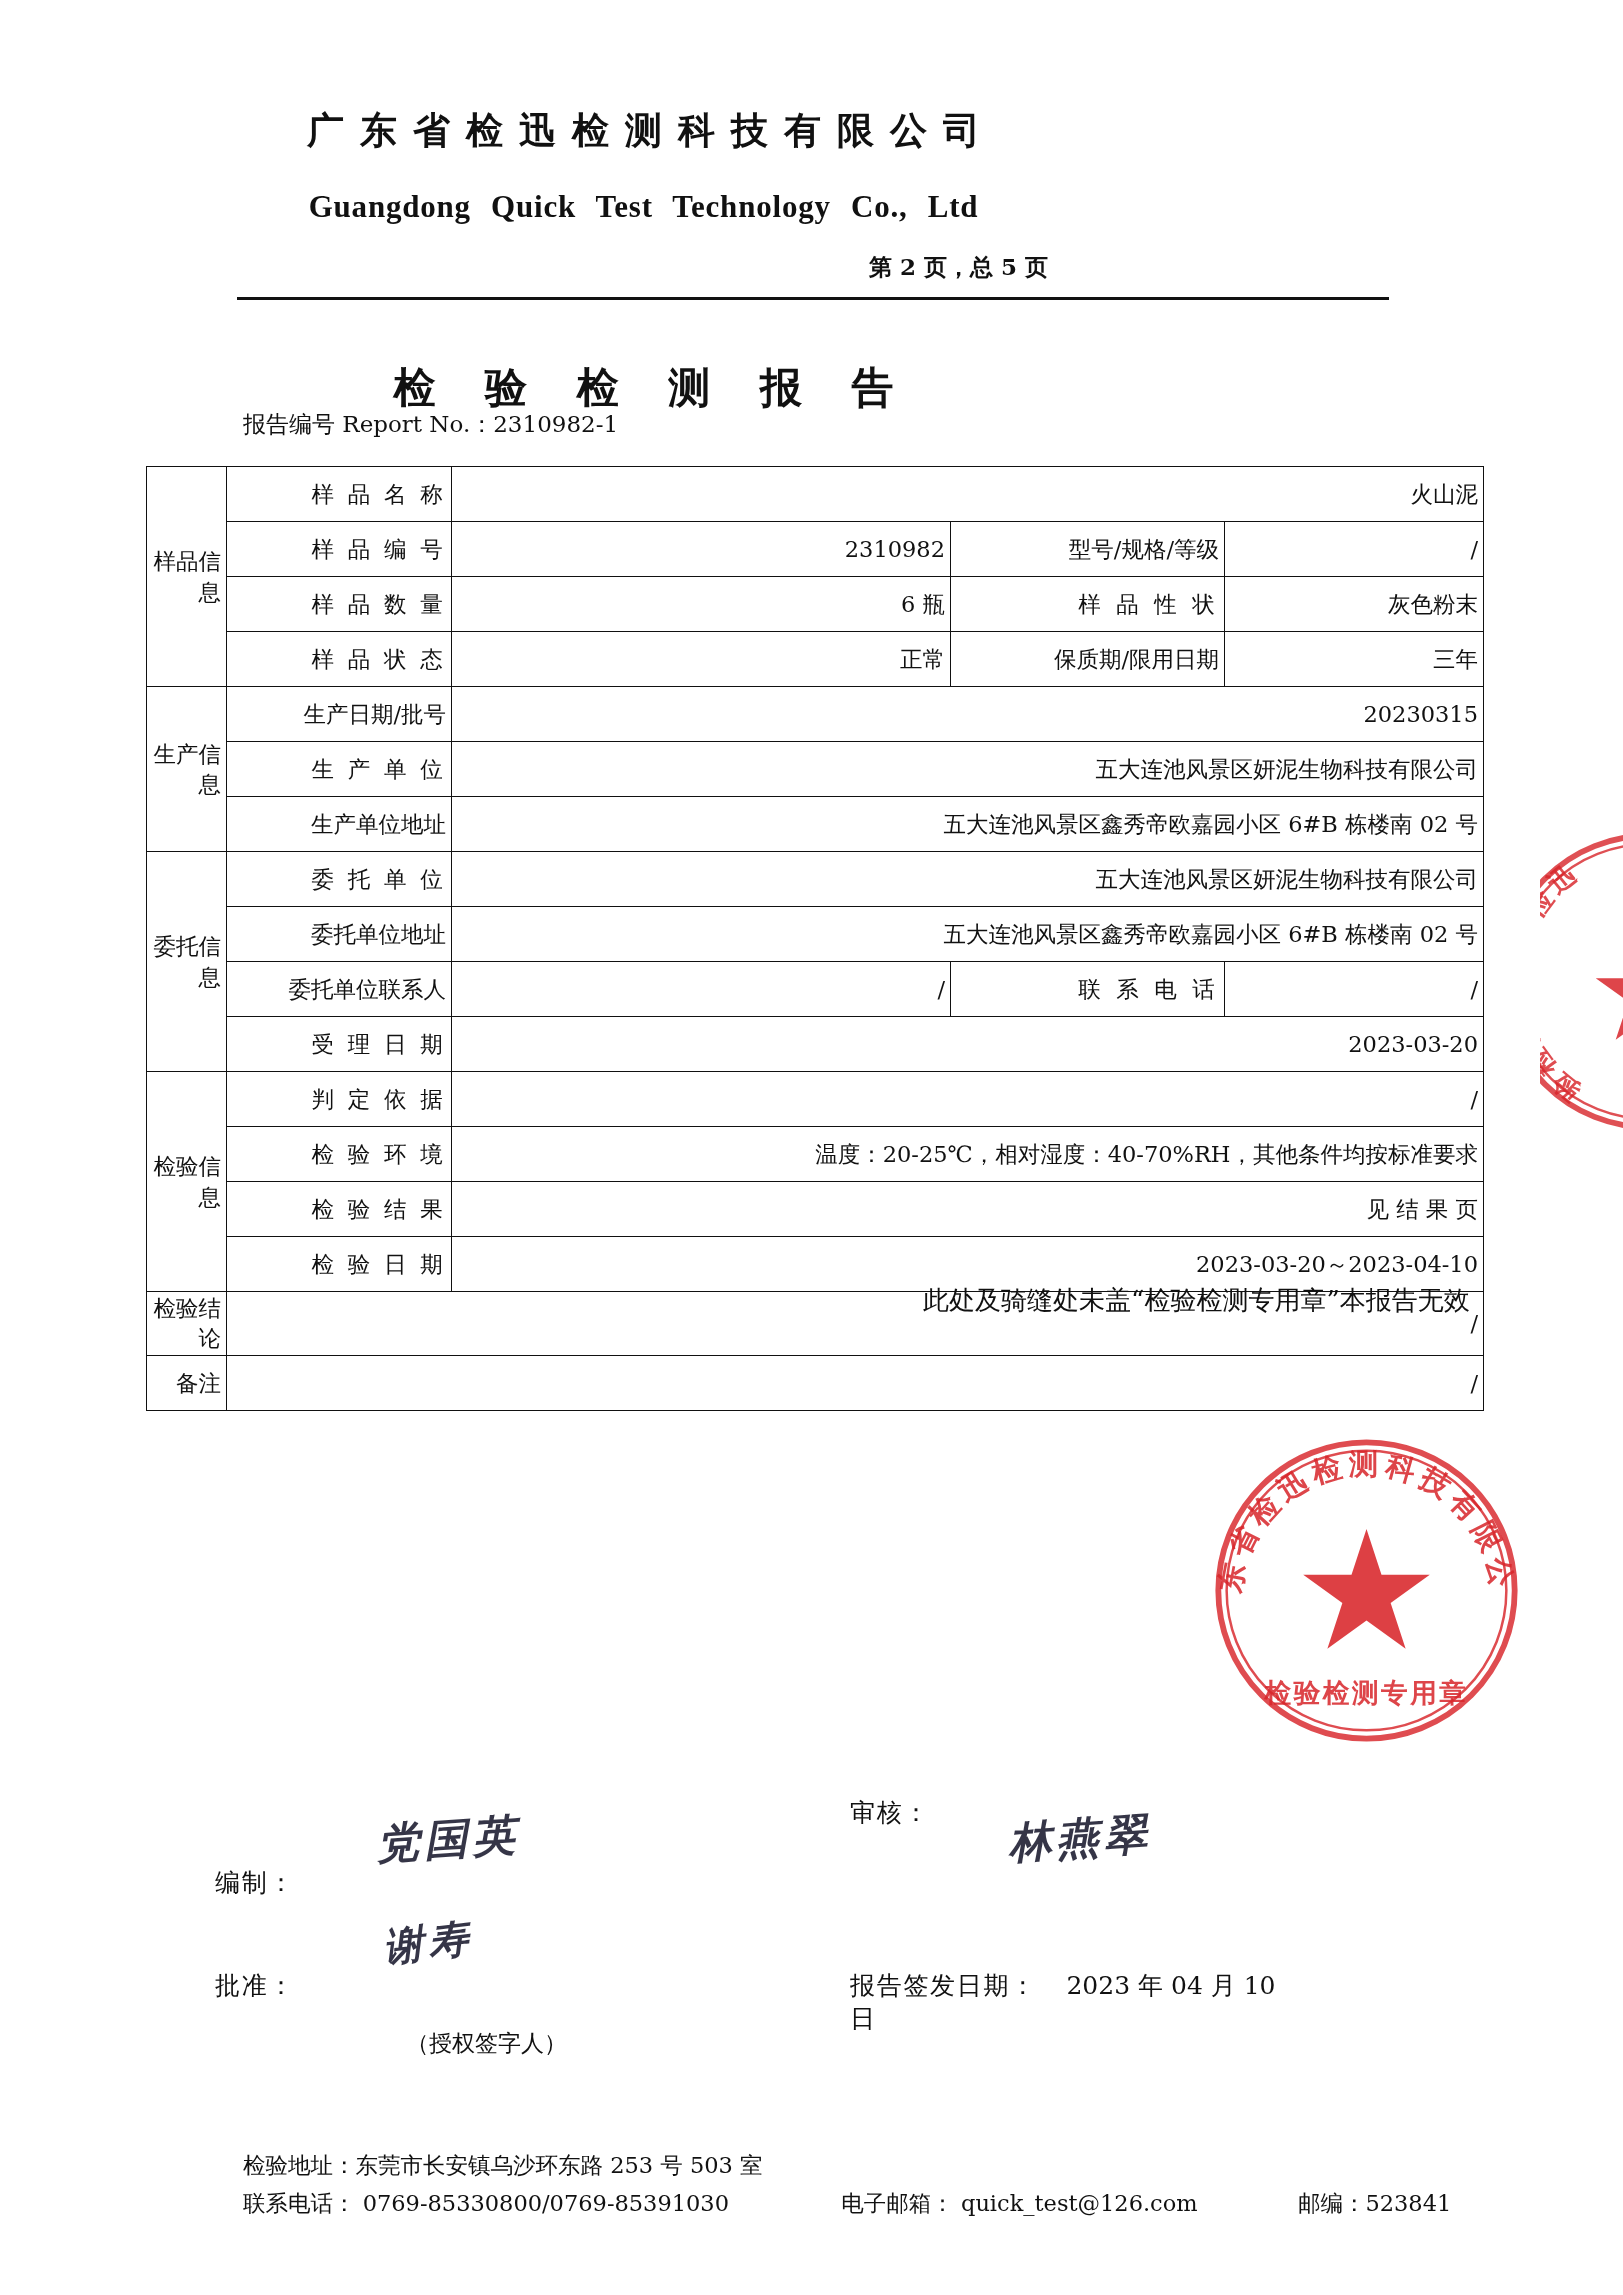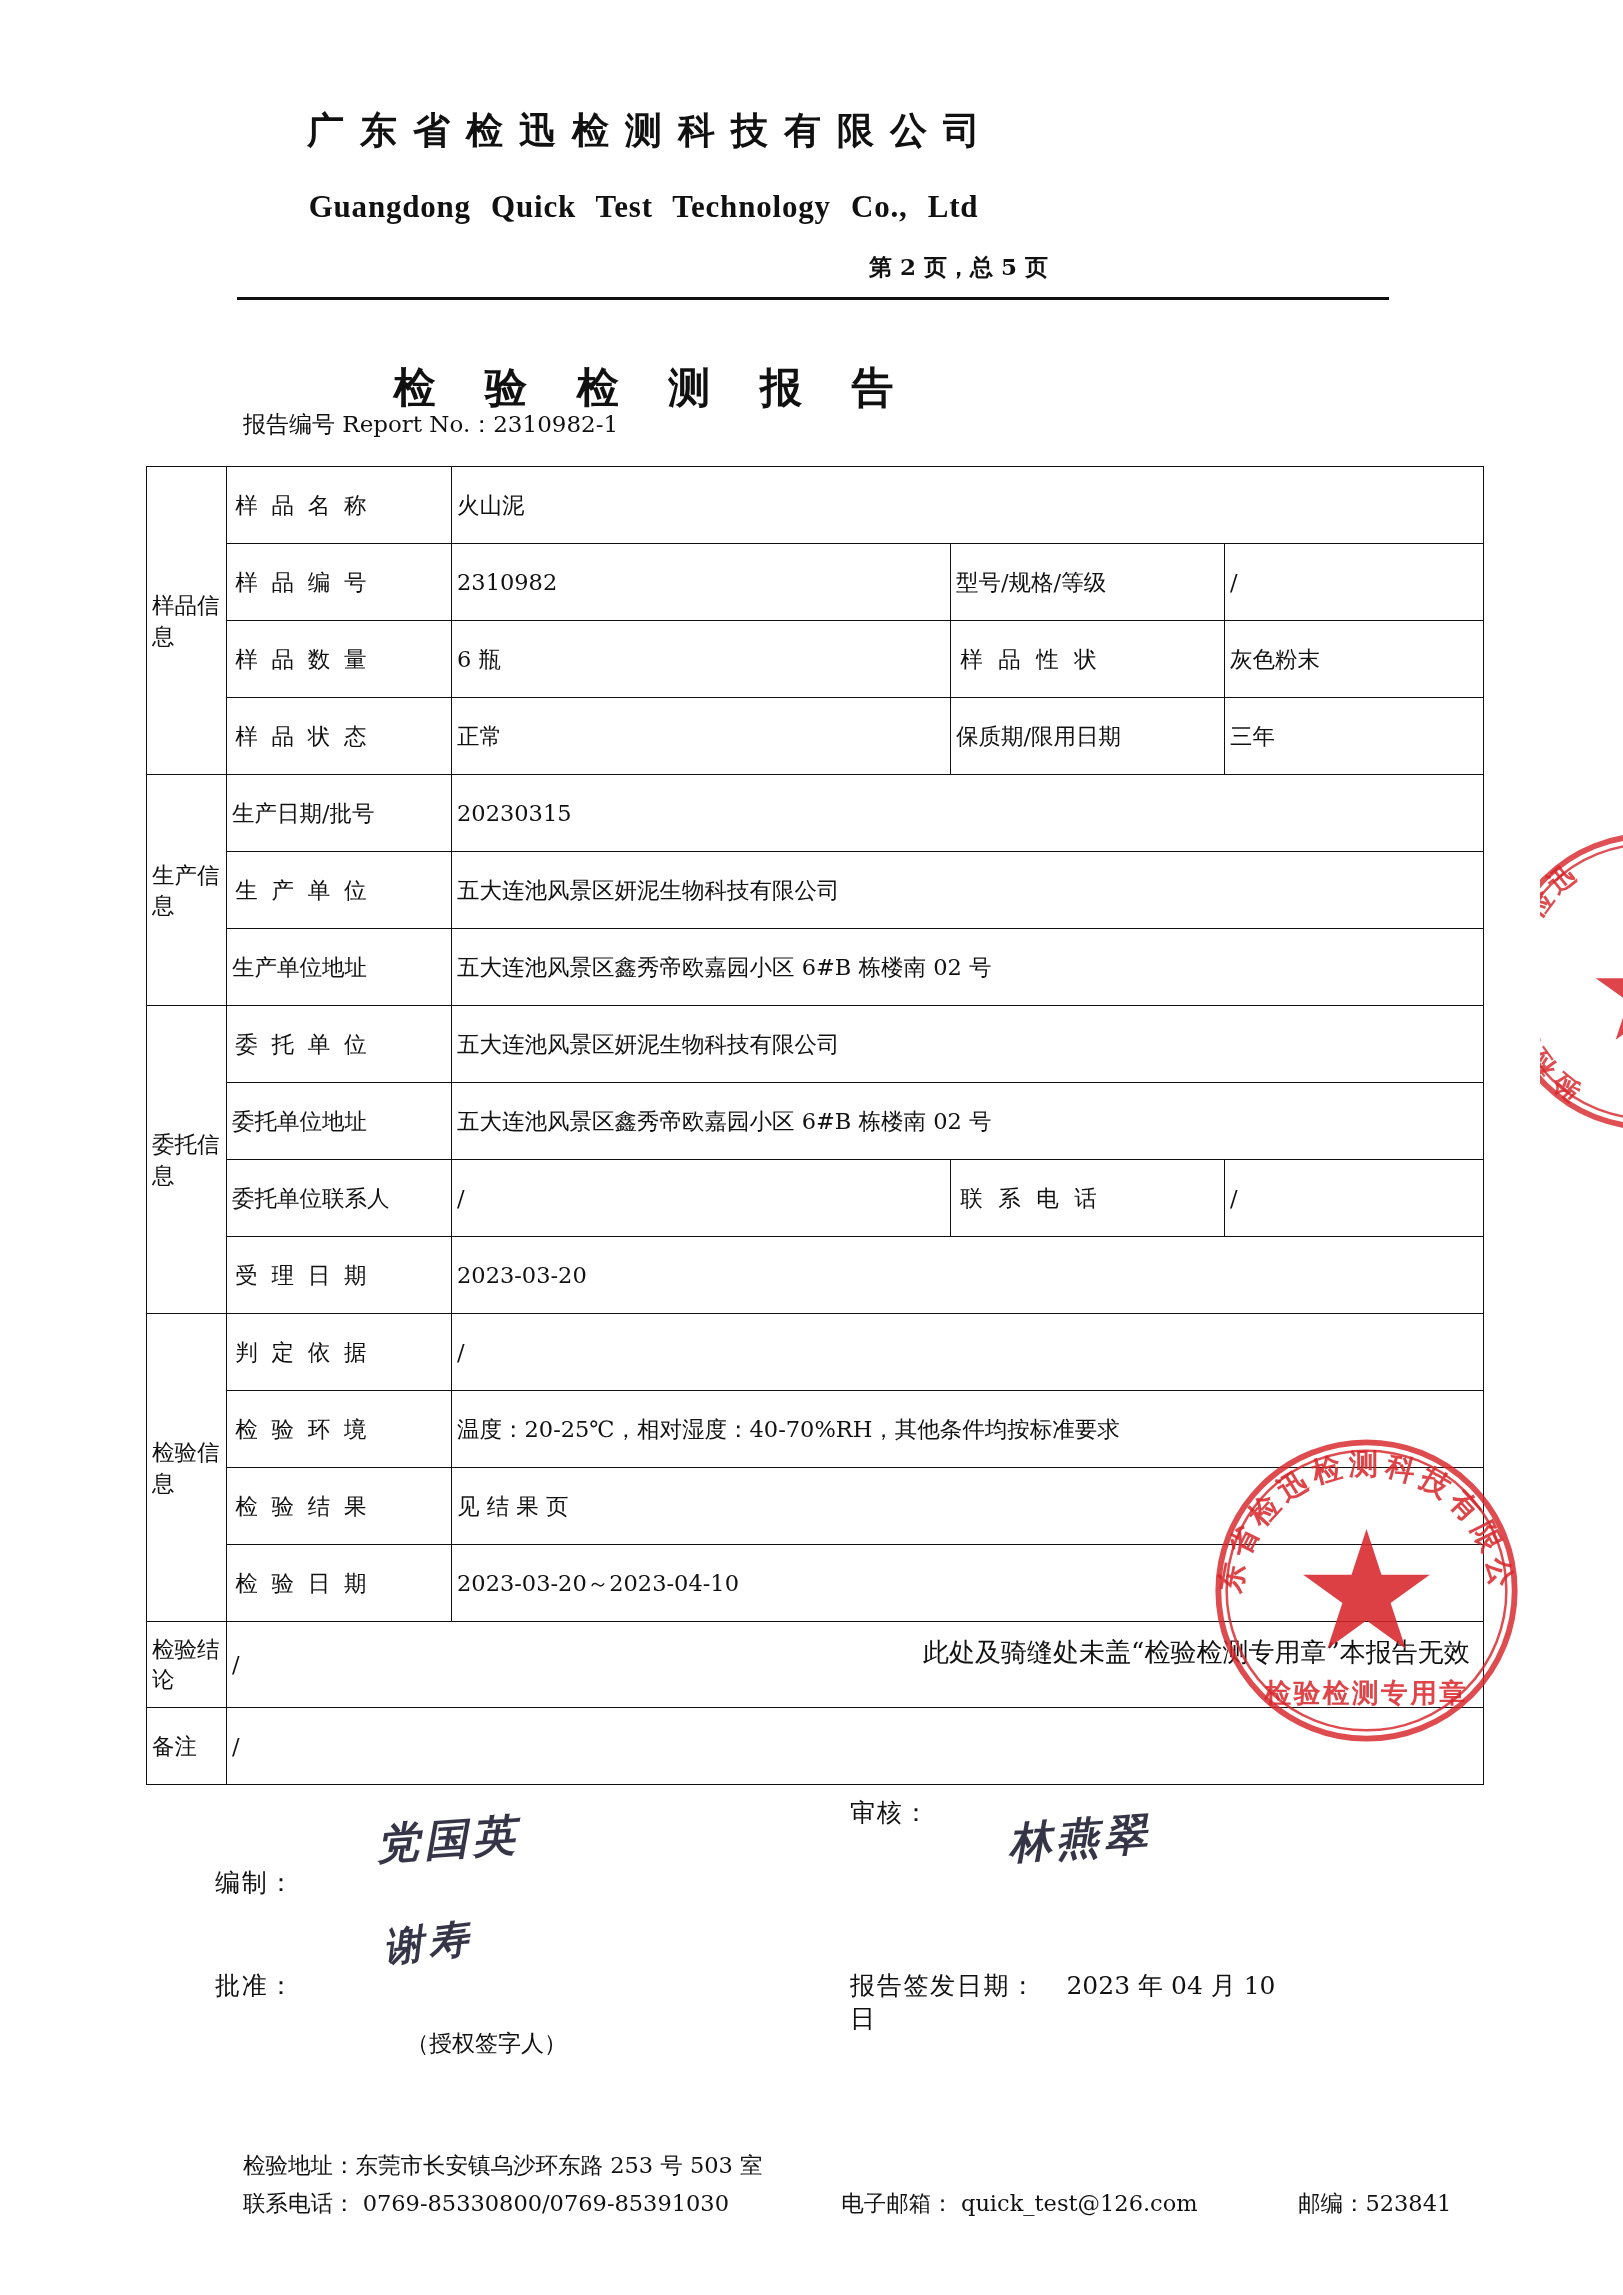--- a/index.html
+++ b/index.html
@@ -86,25 +86,25 @@
     position: absolute;
     left: 146px;
     top: 466px;
     width: 1337px;
     border-collapse: collapse;
     table-layout: fixed;
     font-family: "DejaVu Serif", serif;
   }
   .tbl td {
     border: 1.7px solid #111;
-    text-align: left;
+    text-align: right;
     vertical-align: middle;
     font-size: 22.5px;
     height: 52px;
-    padding: 12px 5px;
+    padding: 1px 5px;
   }
   .sect {
     width: 80px;
     font-size: 22.5px;
     letter-spacing: 0;
     line-height: 1.35;
   }
   .lbl {
     width: 225px;
     letter-spacing: 3.3px;

